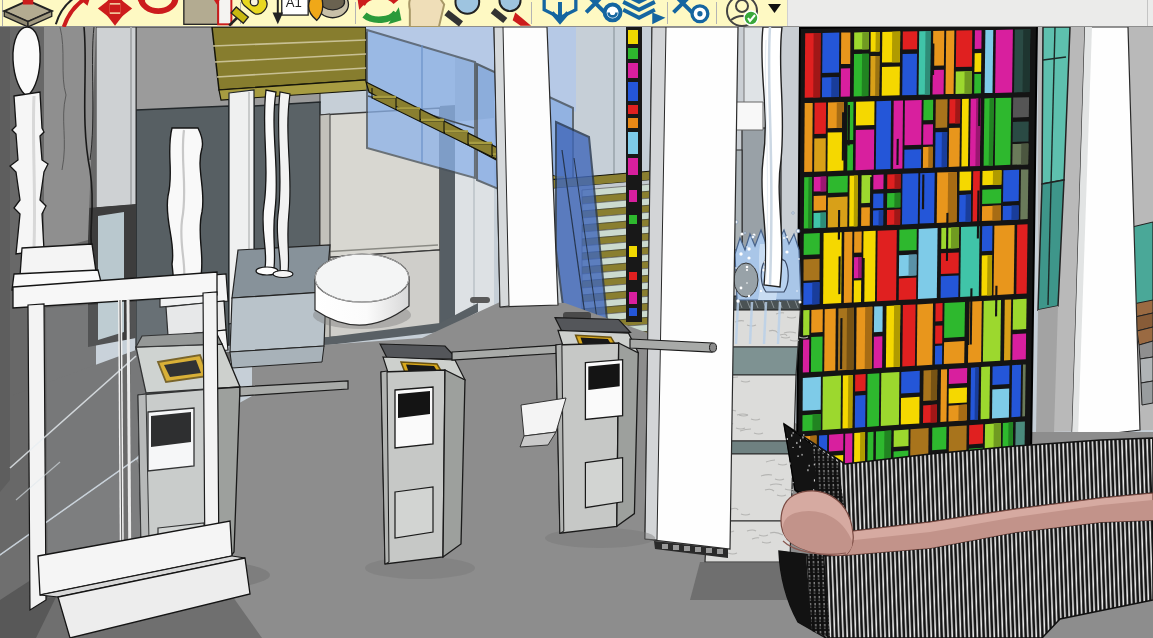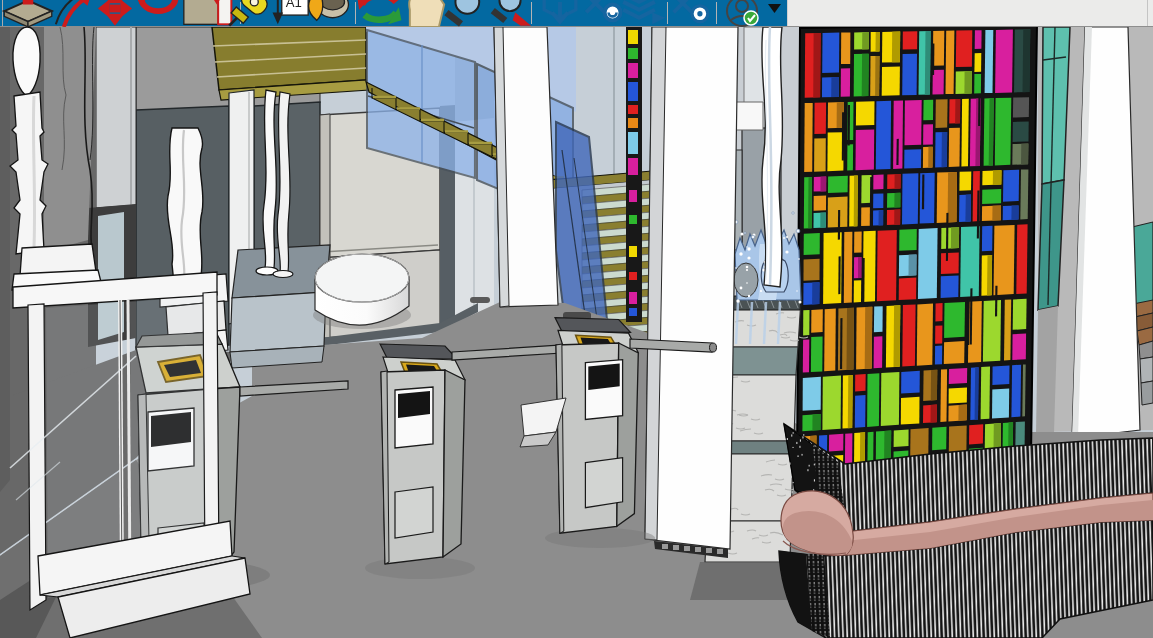--- a/index.html
+++ b/index.html
@@ -580,21 +580,21 @@
       <rect x="813.8" y="463.7" width="1.1" height="1.7" fill="#cfcfcf"></rect>
       <path d="M 845,555 L 930,548 L 1016,532 L 1101,522 L 1153,520 L 1153,600 L 1060,619 L 1042,638 L 826,638 L 798,622 C 786,600 780,575 779,551 L 818,556 Z" fill="url(#slat)" stroke="#111" stroke-width="1.5"></path>
       <path d="M 779,551 C 780,575 786,600 798,622 L 812,630 L 806,554 Z" fill="#121212" stroke="none" stroke-width="1.0"></path>
       <path d="M 806,554 L 812,631 L 830,638 L 824,553 Z" fill="url(#slatd)" stroke="none" stroke-width="1.0"></path>
       <path d="M 845,532 L 930,522 L 1016,509 L 1101,498 L 1153,493 L 1153,520 L 1101,522 L 1016,532 L 930,548 L 845,555 Z" fill="#d6aaa1" stroke="#7a4a42" stroke-width="1.2"></path>
       <path d="M 845,541 L 930,532 L 1016,517 L 1101,505 L 1153,500 L 1153,520 L 1101,522 L 1016,532 L 930,548 L 845,555 Z" fill="#c2938a" stroke="none" stroke-width="1.0"></path>
       <path d="M 853,534 C 850,497 818,483 794,495 C 779,503 777,528 788,540 C 801,553 836,558 847,554 C 852,548 854,541 853,534 Z" fill="#d6aaa1" stroke="#7a4a42" stroke-width="1.2"></path>
       <path d="M 852,541 C 843,517 818,506 795,513 C 780,518 780,533 789,541 C 802,553 836,558 847,554 C 851,549 853,547 852,541 Z" fill="#c2938a" stroke="none" stroke-width="1.0"></path>
       <path d="M 783,541 C 794,552 822,557 846,553" fill="none" stroke="#8a5a52" stroke-width="1.2"></path>
     </svg>
-<div style="position:absolute;left:0;top:0;width:1153px;height:27px;background:#0369a1;border-bottom:1px solid #8e8e8e;box-sizing:border-box;">
+<div style="position:absolute;left:0;top:0;width:1153px;height:27px;background:#fef9c3;border-bottom:1px solid #8e8e8e;box-sizing:border-box;">
       <div style="position:absolute;left:787px;top:0;width:366px;height:26px;background:#ebebea;border-left:1px solid #d0d0d0;"></div>
       <div style="position:absolute;left:2px;top:0;width:1px;height:26px;background:#aaa;"></div>
       <div style="position:absolute;left:1147px;top:0;width:1px;height:26px;background:#c4c4c4;"></div>
       <div style="position:absolute;left:240px;top:2px;width:1px;height:22px;background:#b4b4b4;"></div>
       <div style="position:absolute;left:355px;top:2px;width:1px;height:22px;background:#b4b4b4;"></div>
       <div style="position:absolute;left:531px;top:2px;width:1px;height:22px;background:#b4b4b4;"></div>
       <div style="position:absolute;left:667px;top:2px;width:1px;height:22px;background:#b4b4b4;"></div>
       <div style="position:absolute;left:716px;top:2px;width:1px;height:22px;background:#b4b4b4;"></div>
       <svg width="787" height="27" viewBox="0 0 787 27" xmlns="http://www.w3.org/2000/svg" style="position:absolute;left:0;top:0">
         <g transform="translate(28,23) scale(1.32) translate(-28,-23)">

